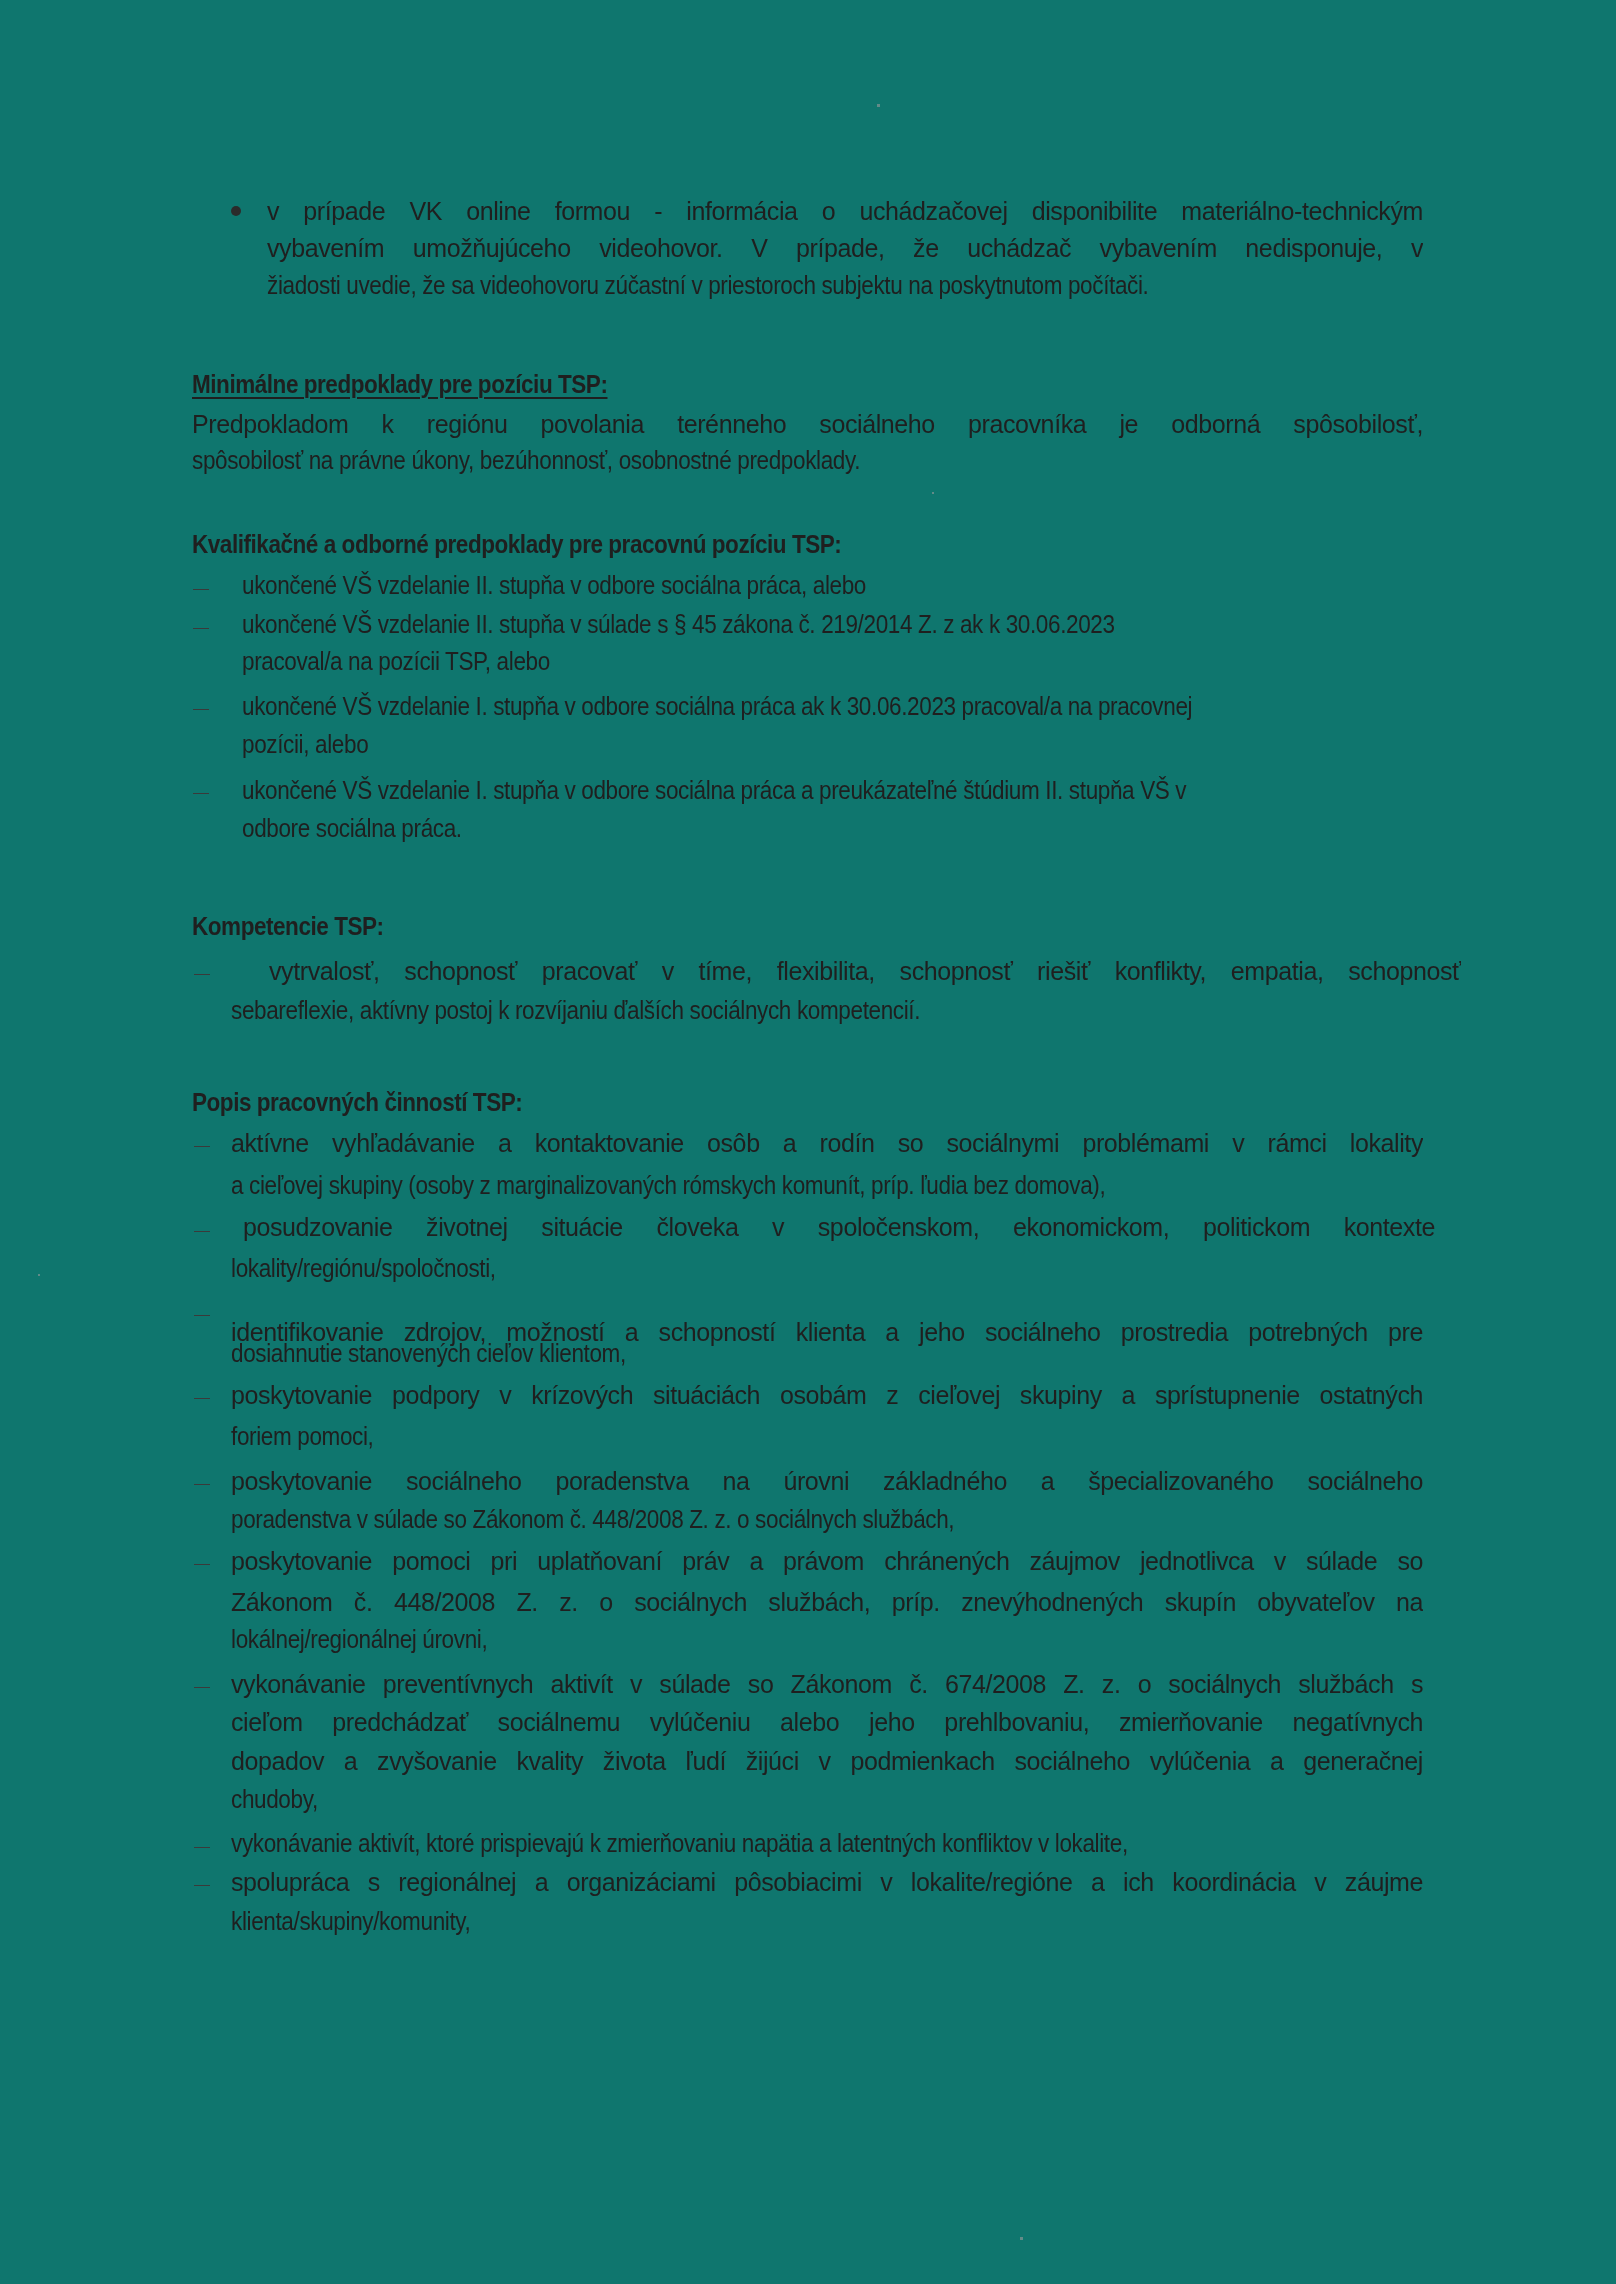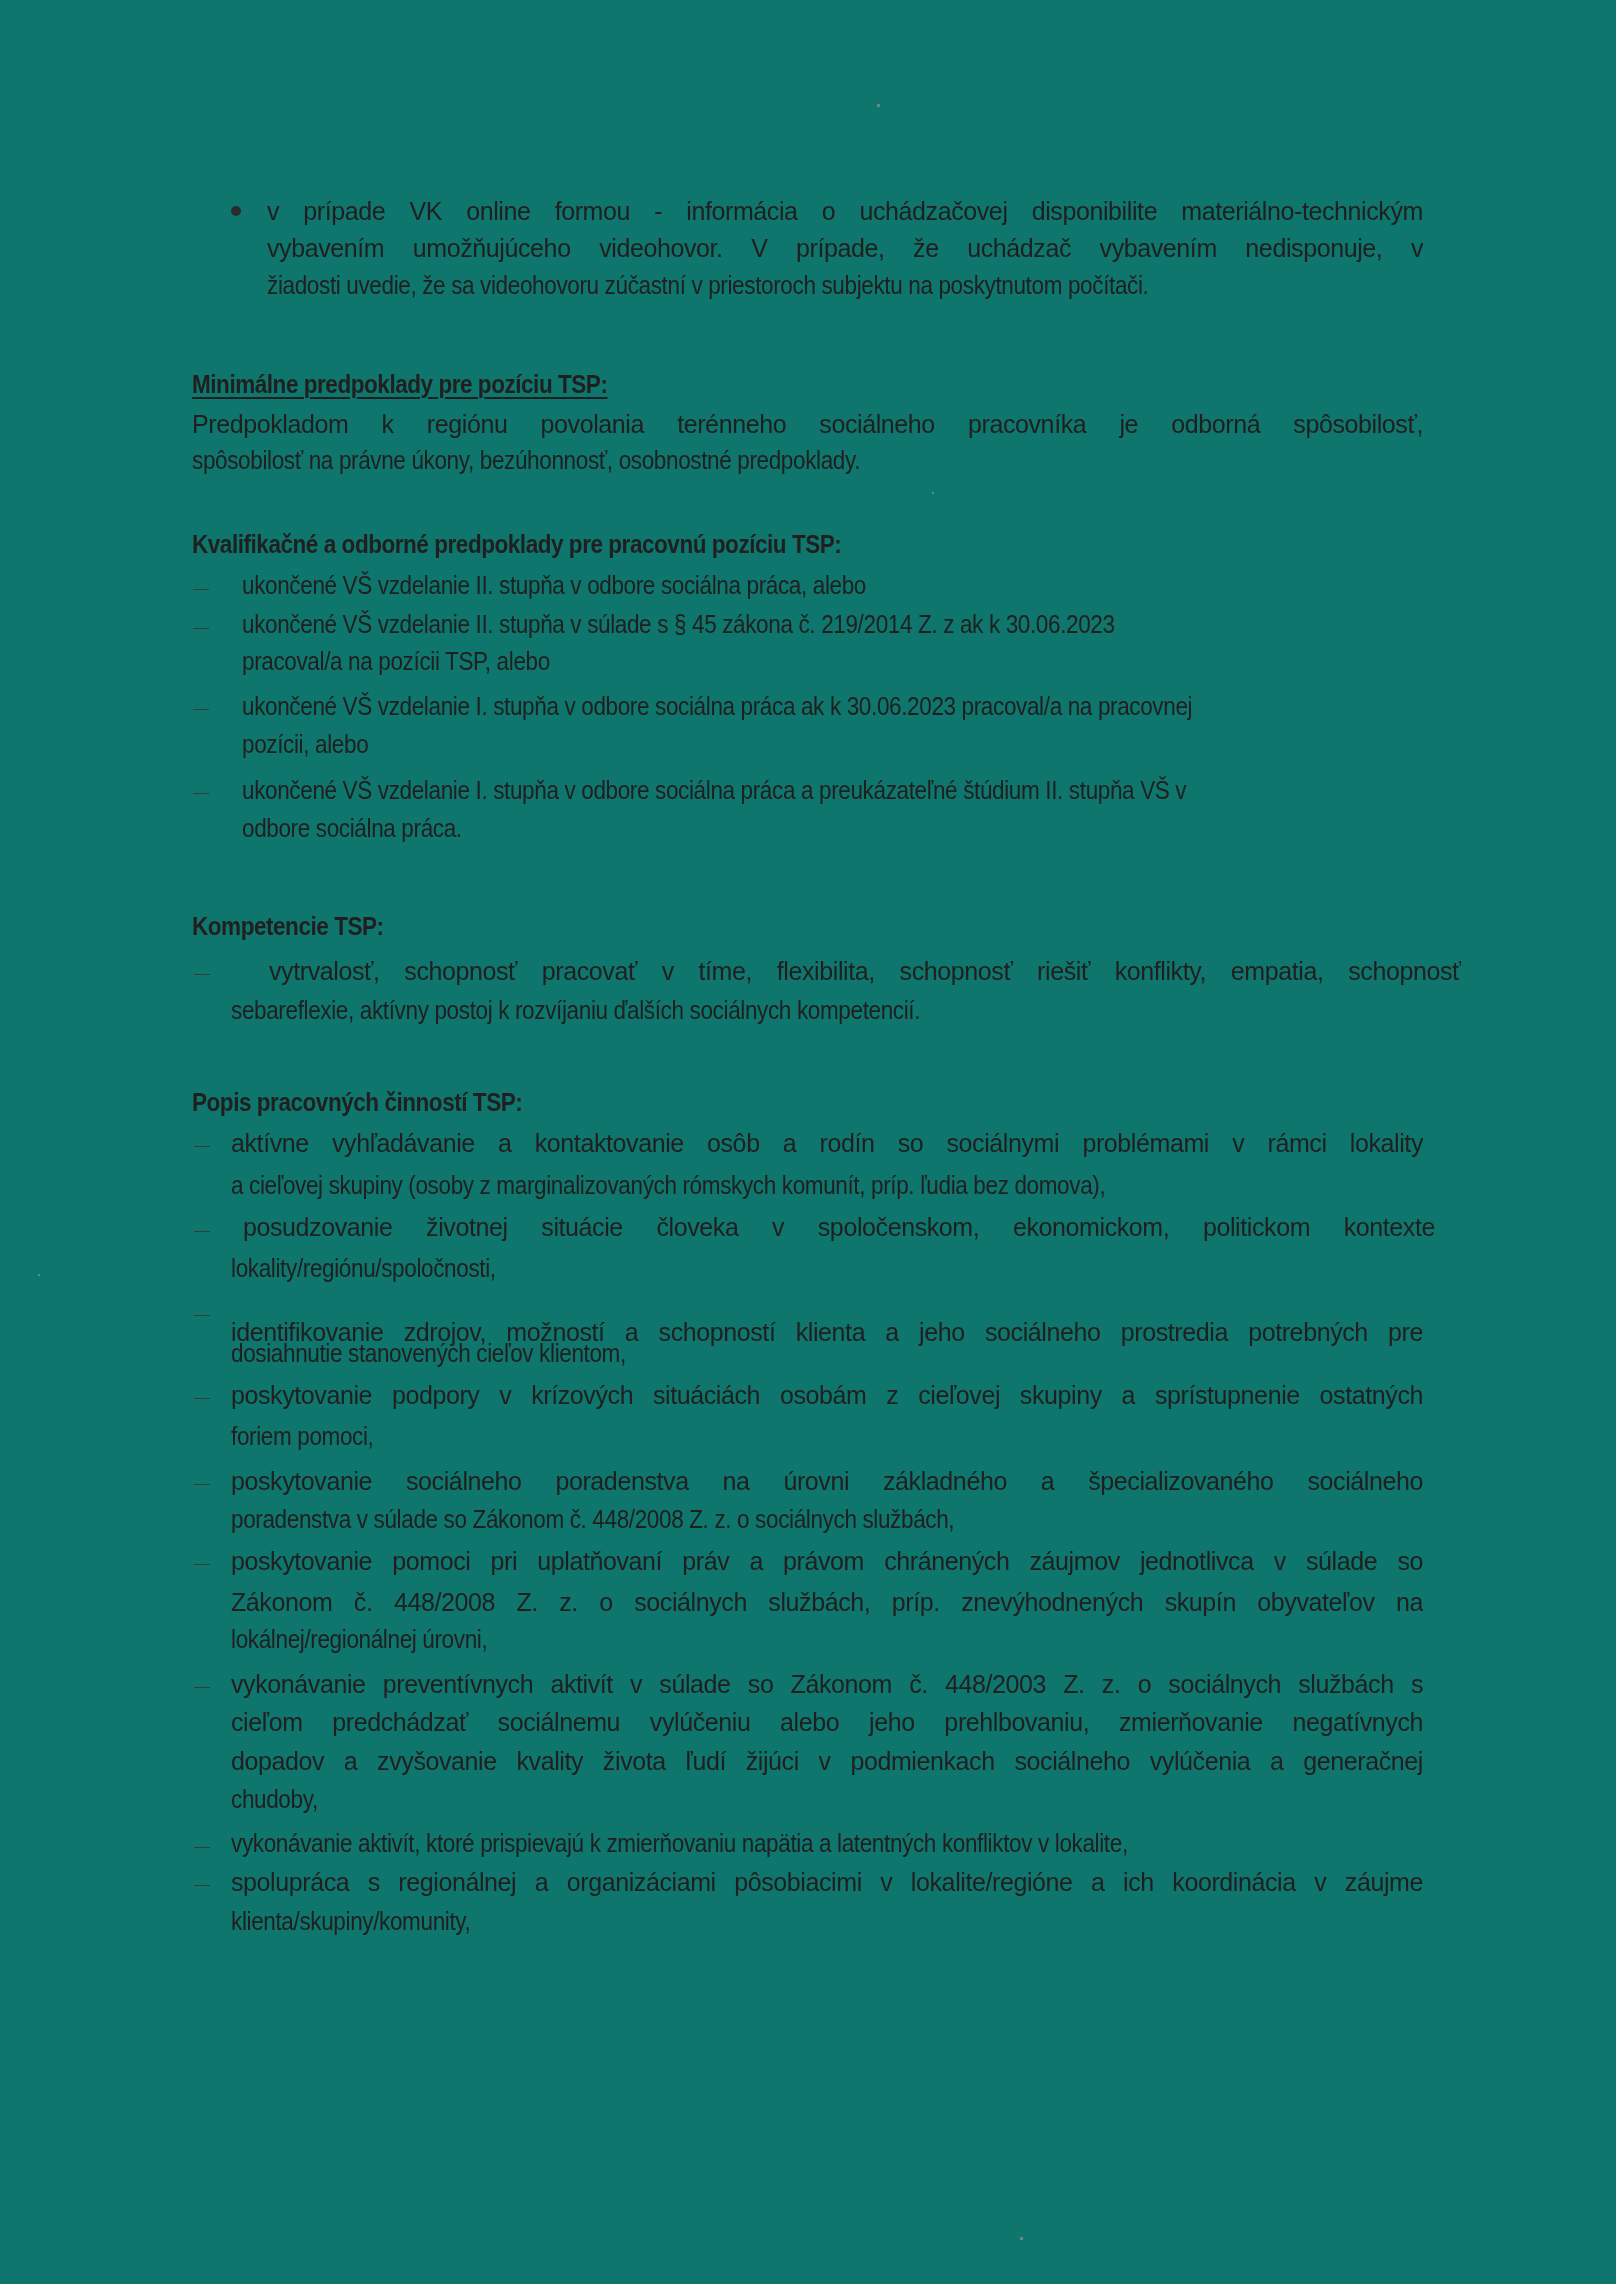--- a/index.html
+++ b/index.html
@@ -160,21 +160,21 @@
 
     <div>
       <div class="dash" style="left:194px;top:1564px;"></div>
       <div class="line just" style="left:231px;top:1546px;width:1192px;">poskytovanie pomoci pri uplatňovaní práv a právom chránených záujmov jednotlivca v súlade so</div>
       <div class="line just" style="left:231px;top:1587px;width:1192px;">Zákonom č. 448/2008 Z. z. o sociálnych službách, príp. znevýhodnených skupín obyvateľov na</div>
       <div class="line" style="left: 231px; top: 1624px; transform: scaleX(0.9);">lokálnej/regionálnej úrovni,</div>
     </div>
 
     <div>
       <div class="dash" style="left:194px;top:1687px;"></div>
-      <div class="line just" style="left:231px;top:1669px;width:1192px;">vykonávanie preventívnych aktivít v súlade so Zákonom č. 448/2003 Z. z. o sociálnych službách s</div>
+      <div class="line just" style="left:231px;top:1669px;width:1192px;">vykonávanie preventívnych aktivít v súlade so Zákonom č. 674/2008 Z. z. o sociálnych službách s</div>
       <div class="line just" style="left:231px;top:1707px;width:1192px;">cieľom predchádzať sociálnemu vylúčeniu alebo jeho prehlbovaniu, zmierňovanie negatívnych</div>
       <div class="line just" style="left:231px;top:1746px;width:1192px;">dopadov a zvyšovanie kvality života ľudí žijúci v podmienkach sociálneho vylúčenia a generačnej</div>
       <div class="line" style="left: 231px; top: 1784px; transform: scaleX(0.9);">chudoby,</div>
     </div>
 
     <div>
       <div class="dash" style="left:194px;top:1847px;"></div>
       <div class="line" style="left: 231px; top: 1828px; transform: scaleX(0.9);">vykonávanie aktivít, ktoré prispievajú k zmierňovaniu napätia a latentných konfliktov v lokalite,</div>
     </div>
 

